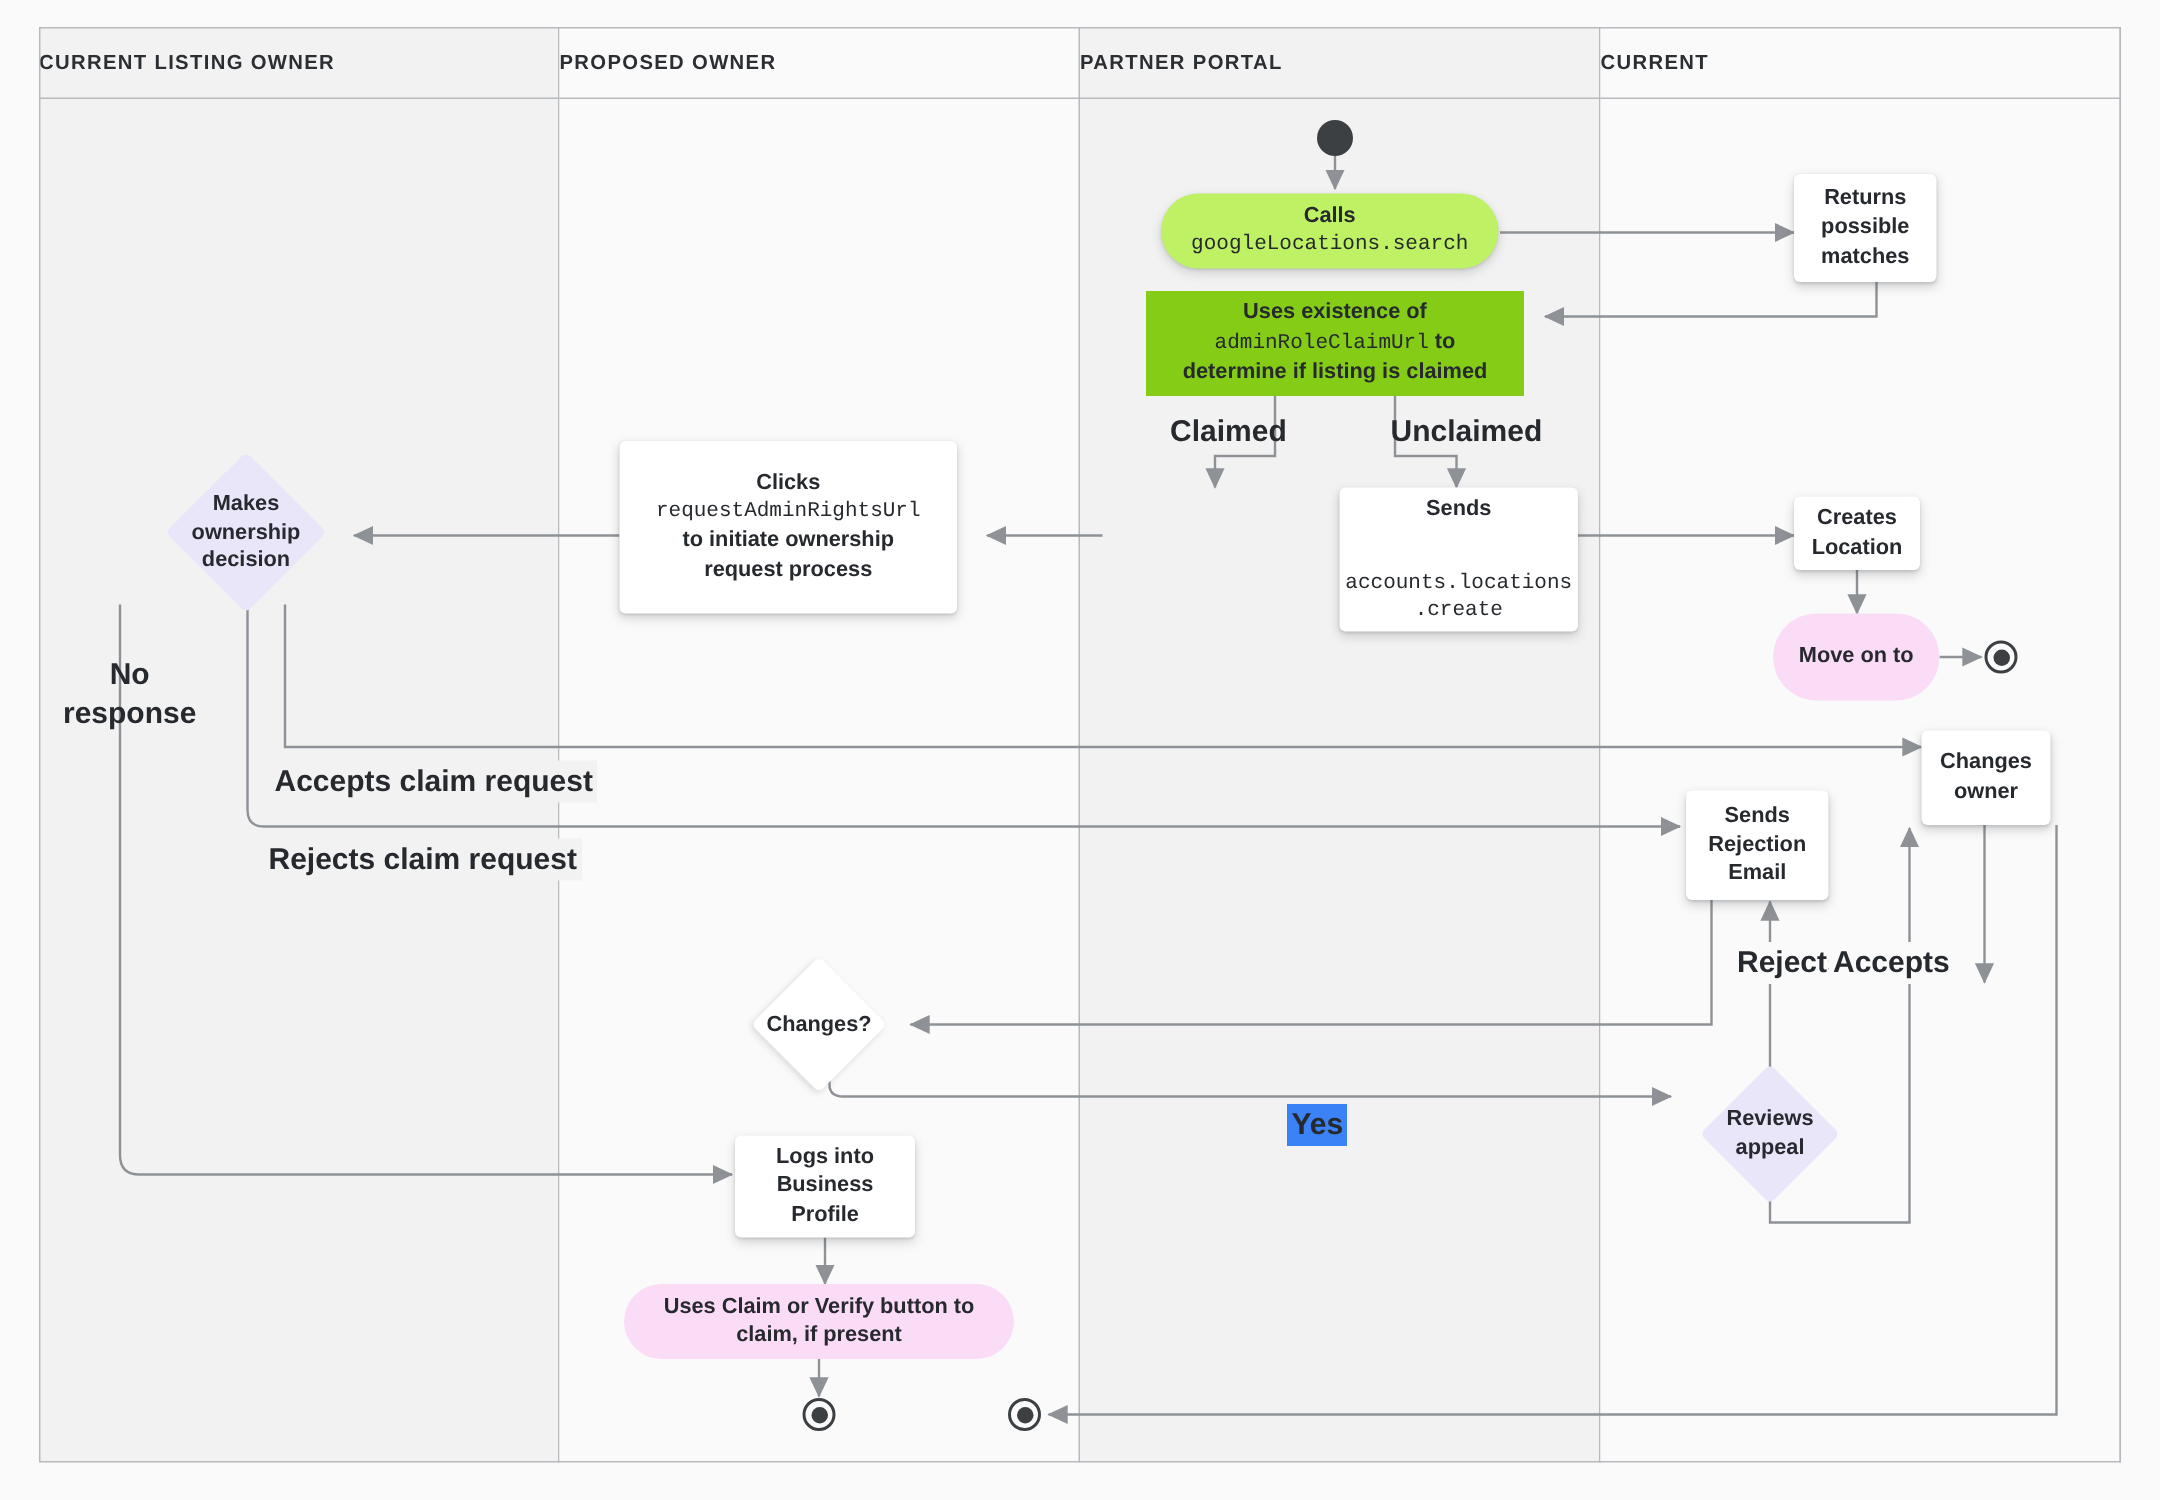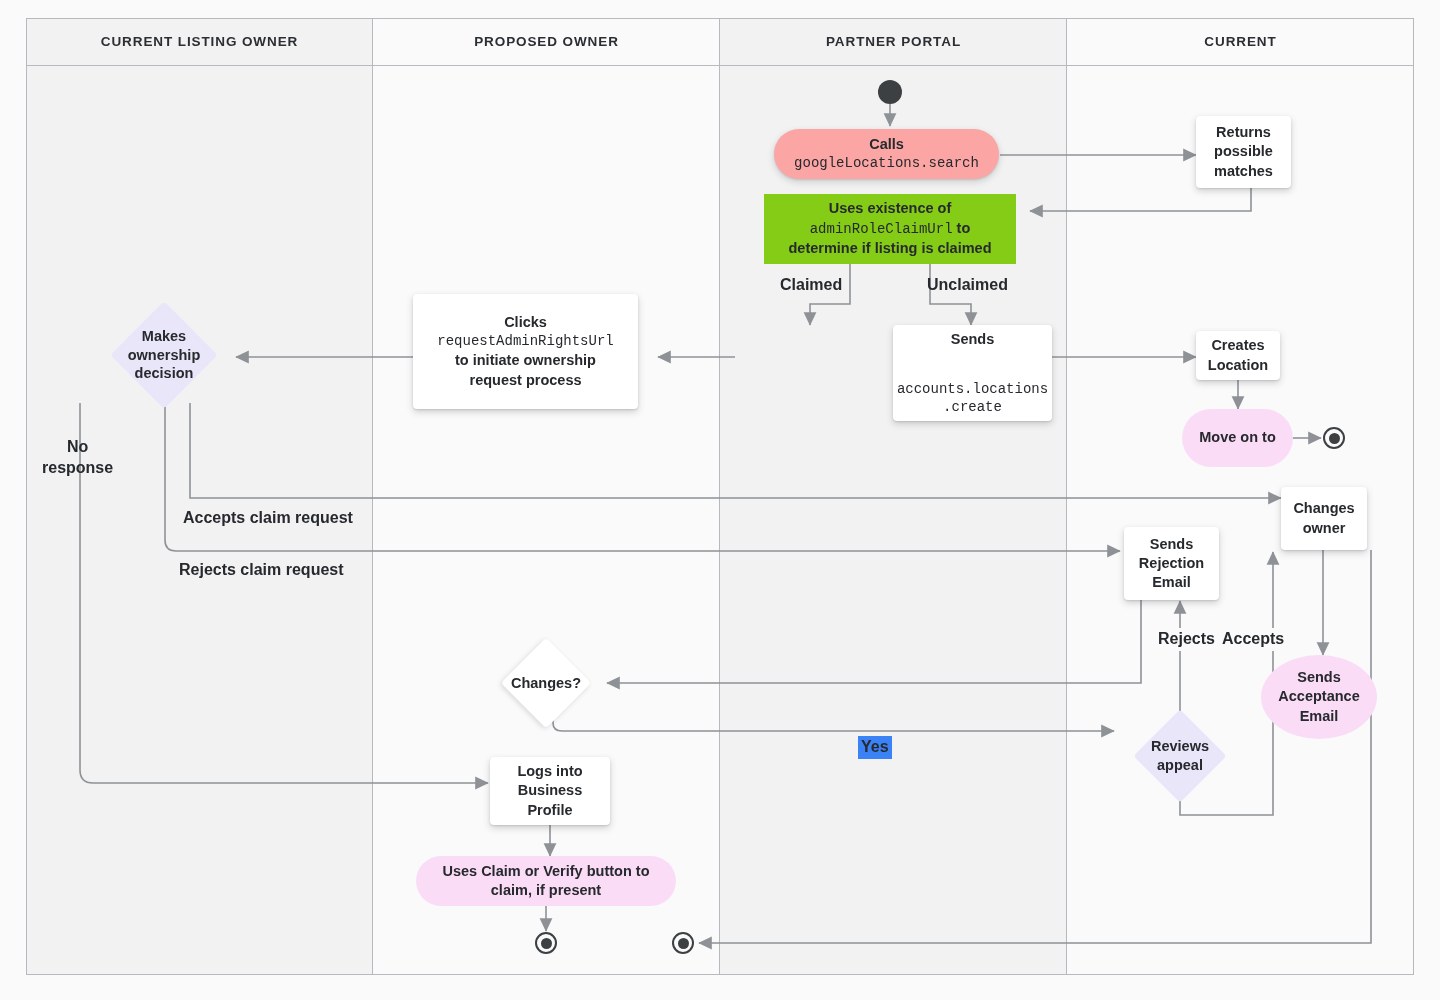--- a/index.html
+++ b/index.html
@@ -7,21 +7,21 @@
     width:1440px;height:1000px;
     background:#fafafa;
     font-family:"Liberation Sans",sans-serif;
     overflow:hidden;
   }
   #canvas{position:absolute;left:0;top:0;width:1440px;height:1000px;}
   .lane-bg{position:absolute;top:18px;height:957px;border-right:1.5px solid #b6b9bd;box-sizing:border-box;}
   .lane-bg.last{border-right:1.5px solid #b6b9bd;}
   .lane-head{
     position:absolute;top:18px;height:48px;
-    display:flex;align-items:center;justify-content:center;
+    display:flex;align-items:center;justify-content:flex-start;
     border-bottom:1.5px solid #b6b9bd;box-sizing:border-box;
     font-size:13.5px;font-weight:700;letter-spacing:0.9px;color:#2b2f33;
   }
   .outer-border{position:absolute;left:26px;top:18px;width:1388px;height:957px;
     border:1.5px solid #b6b9bd;box-sizing:border-box;pointer-events:none;}
   svg.edges{position:absolute;left:0;top:0;width:1440px;height:1000px;pointer-events:none;}
   .node{position:absolute;display:flex;align-items:center;justify-content:center;
     text-align:center;box-sizing:border-box;color:#26292d;}
   .nbox{background:#ffffff;border-radius:4px;
     box-shadow:0 3px 7px rgba(60,64,67,.22),0 1px 2px rgba(60,64,67,.16);}
@@ -34,21 +34,21 @@
   .diamond .dshape{position:absolute;left:0;top:0;width:100%;height:100%;
     transform:rotate(45deg);border-radius:4px;}
   .diamond .dlabel{position:absolute;left:0;top:0;width:100%;height:100%;
     display:flex;align-items:center;justify-content:center;text-align:center;
     font-size:14.5px;font-weight:700;line-height:1.3;color:#26292d;z-index:2;}
   .endnode{position:absolute;width:22px;height:22px;border-radius:50%;
     border:2px solid #3c4043;box-sizing:border-box;background:#fafafa;}
   .endnode::after{content:"";position:absolute;left:3.5px;top:3.5px;
     width:11px;height:11px;border-radius:50%;background:#3c4043;}
   .startnode{position:absolute;width:24px;height:24px;border-radius:50%;background:#3c4043;}
-  .elabel{position:absolute;font-size:16px;font-weight:700;color:#26292d;
+  .elabel{position:absolute;font-size:20px;font-weight:700;color:#26292d;
     line-height:1.3;text-align:center;white-space:pre;}
 </style>
 </head>
 <body>
 
 <div id="canvas">
 
   <div class="lane-bg" style="left:26px;width:347px;background:#f2f2f2;"></div>
   <div class="lane-bg" style="left:373px;width:347px;background:#fafafa;"></div>
   <div class="lane-bg" style="left:720px;width:347px;background:#f2f2f2;"></div>
@@ -115,21 +115,21 @@
       <path d="M1371,550 L1371,943 L699,943" marker-end="url(#ah)"></path>
 
       <path d="M550,825 L550,856" marker-end="url(#ah)"></path>
 
       <path d="M546,906 L546,931" marker-end="url(#ah)"></path>
     </g>
   </svg>
 
   <div class="startnode" style="left:878px;top:80px;"></div>
 
-  <div class="node npill ntext" style="left:774px;top:129px;width:225px;height:50px;background:#fca5a5;flex-direction:column;">
+  <div class="node npill ntext" style="left:774px;top:129px;width:225px;height:50px;background:#bef264;flex-direction:column;">
     <span>Calls</span>
     <span class="mono">googleLocations.search</span>
   </div>
 
   <div class="node nbox ntext" style="left:1196px;top:116px;width:95px;height:72px;">
     <span>Returns possible matches</span>
   </div>
 
   <div class="node ntext" style="left:764px;top:194px;width:252px;height:70px;background:#84cc16;flex-direction:column;line-height:1.35;">
     <span>Uses existence of</span>
@@ -172,23 +172,20 @@
   <div class="endnode" style="left:1323px;top:427px;"></div>
 
   <div class="node nbox ntext" style="left:1281px;top:487px;width:86px;height:63px;">
     <span>Changes owner</span>
   </div>
 
   <div class="node nbox ntext" style="left:1124px;top:527px;width:95px;height:73px;">
     <span>Sends Rejection Email</span>
   </div>
 
-  <div class="node nellipse ntext" style="left:1261px;top:655px;width:116px;height:84px;background:#fbdcf6;">
-    <span>Sends Acceptance Email</span>
-  </div>
 
   <div class="diamond" style="left:514px;top:651px;width:64px;height:64px;">
     <div class="dshape" style="background:#ffffff;box-shadow:0 2px 5px rgba(60,64,67,.18);"></div>
     <div class="dlabel" style="width:110px;left:-23px;">
       <span>Changes?</span>
       </div>
   </div>
 
   <div class="diamond" style="left:1147px;top:723px;width:66px;height:66px;">
     <div class="dshape" style="background:#eae6fa;"></div>

